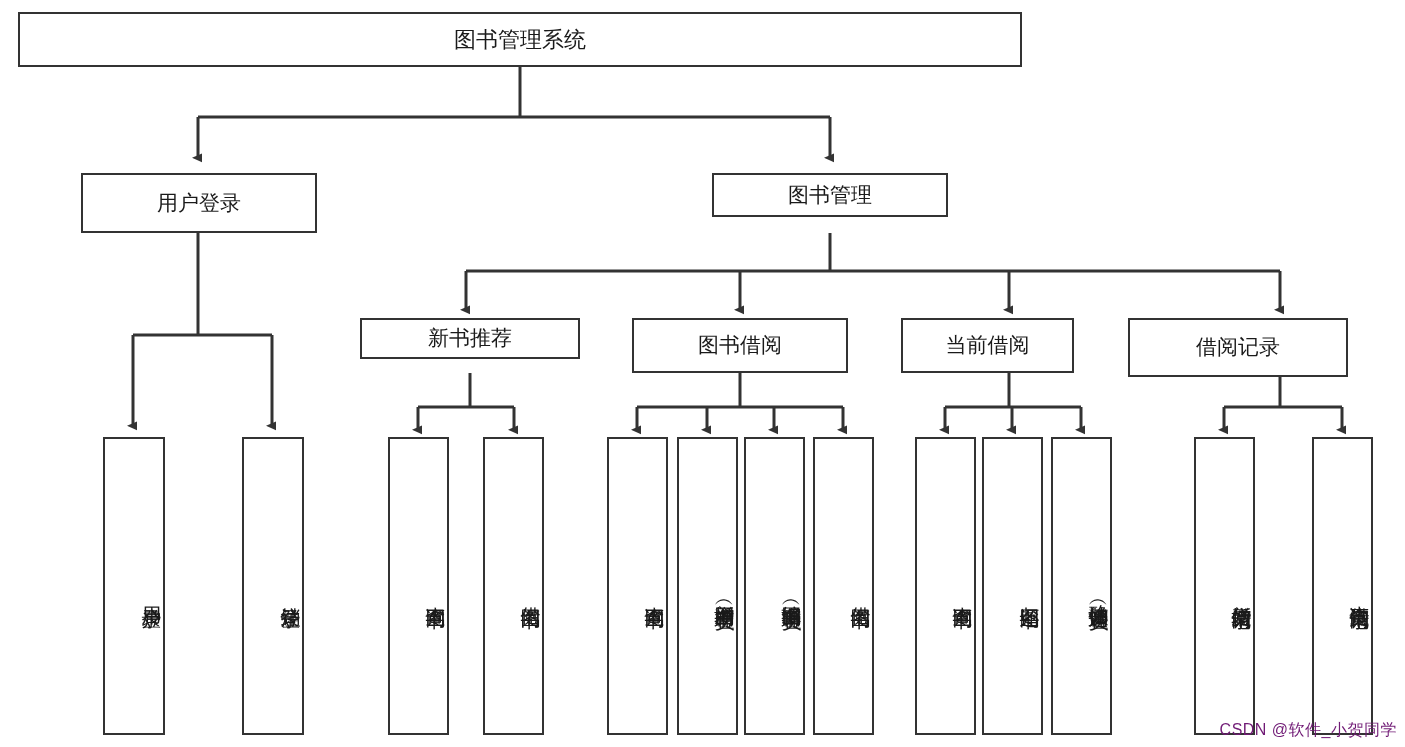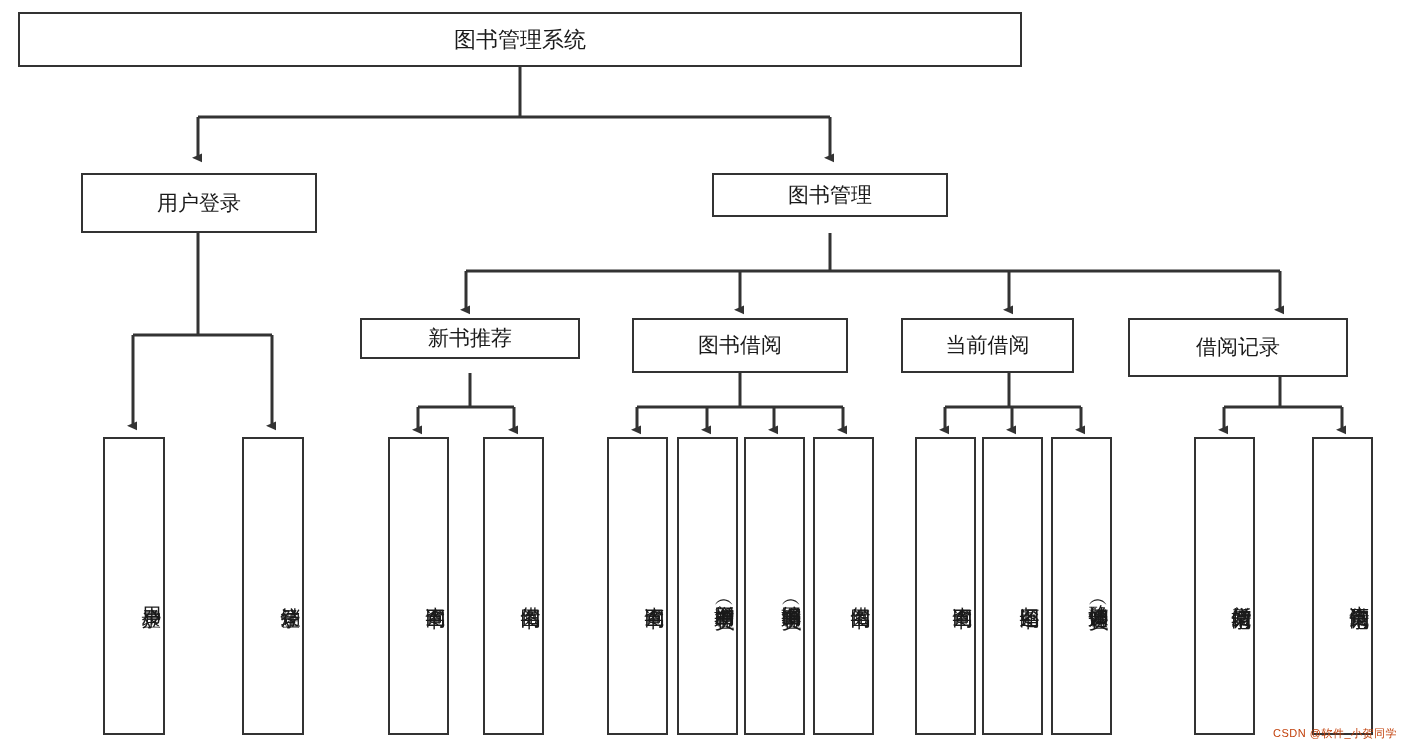--- a/index.html
+++ b/index.html
@@ -54,22 +54,22 @@
   }
   .node.vert .vtext {
     writing-mode: vertical-rl;
     text-orientation: upright;
     white-space: nowrap;
   }
   .watermark {
     position: absolute;
     right: 8px;
     bottom: 6px;
-    font-size: 11px;
-    color: #c2410c;
+    font-size: 16px;
+    color: #701a75;
     letter-spacing: 0.5px;
     white-space: nowrap;
   }
 </style>
 </head>
 <body>
 
 <div id="canvas">
 
   <svg id="wires" viewBox="0 0 1405 747" width="1405" height="747" aria-hidden="true">

